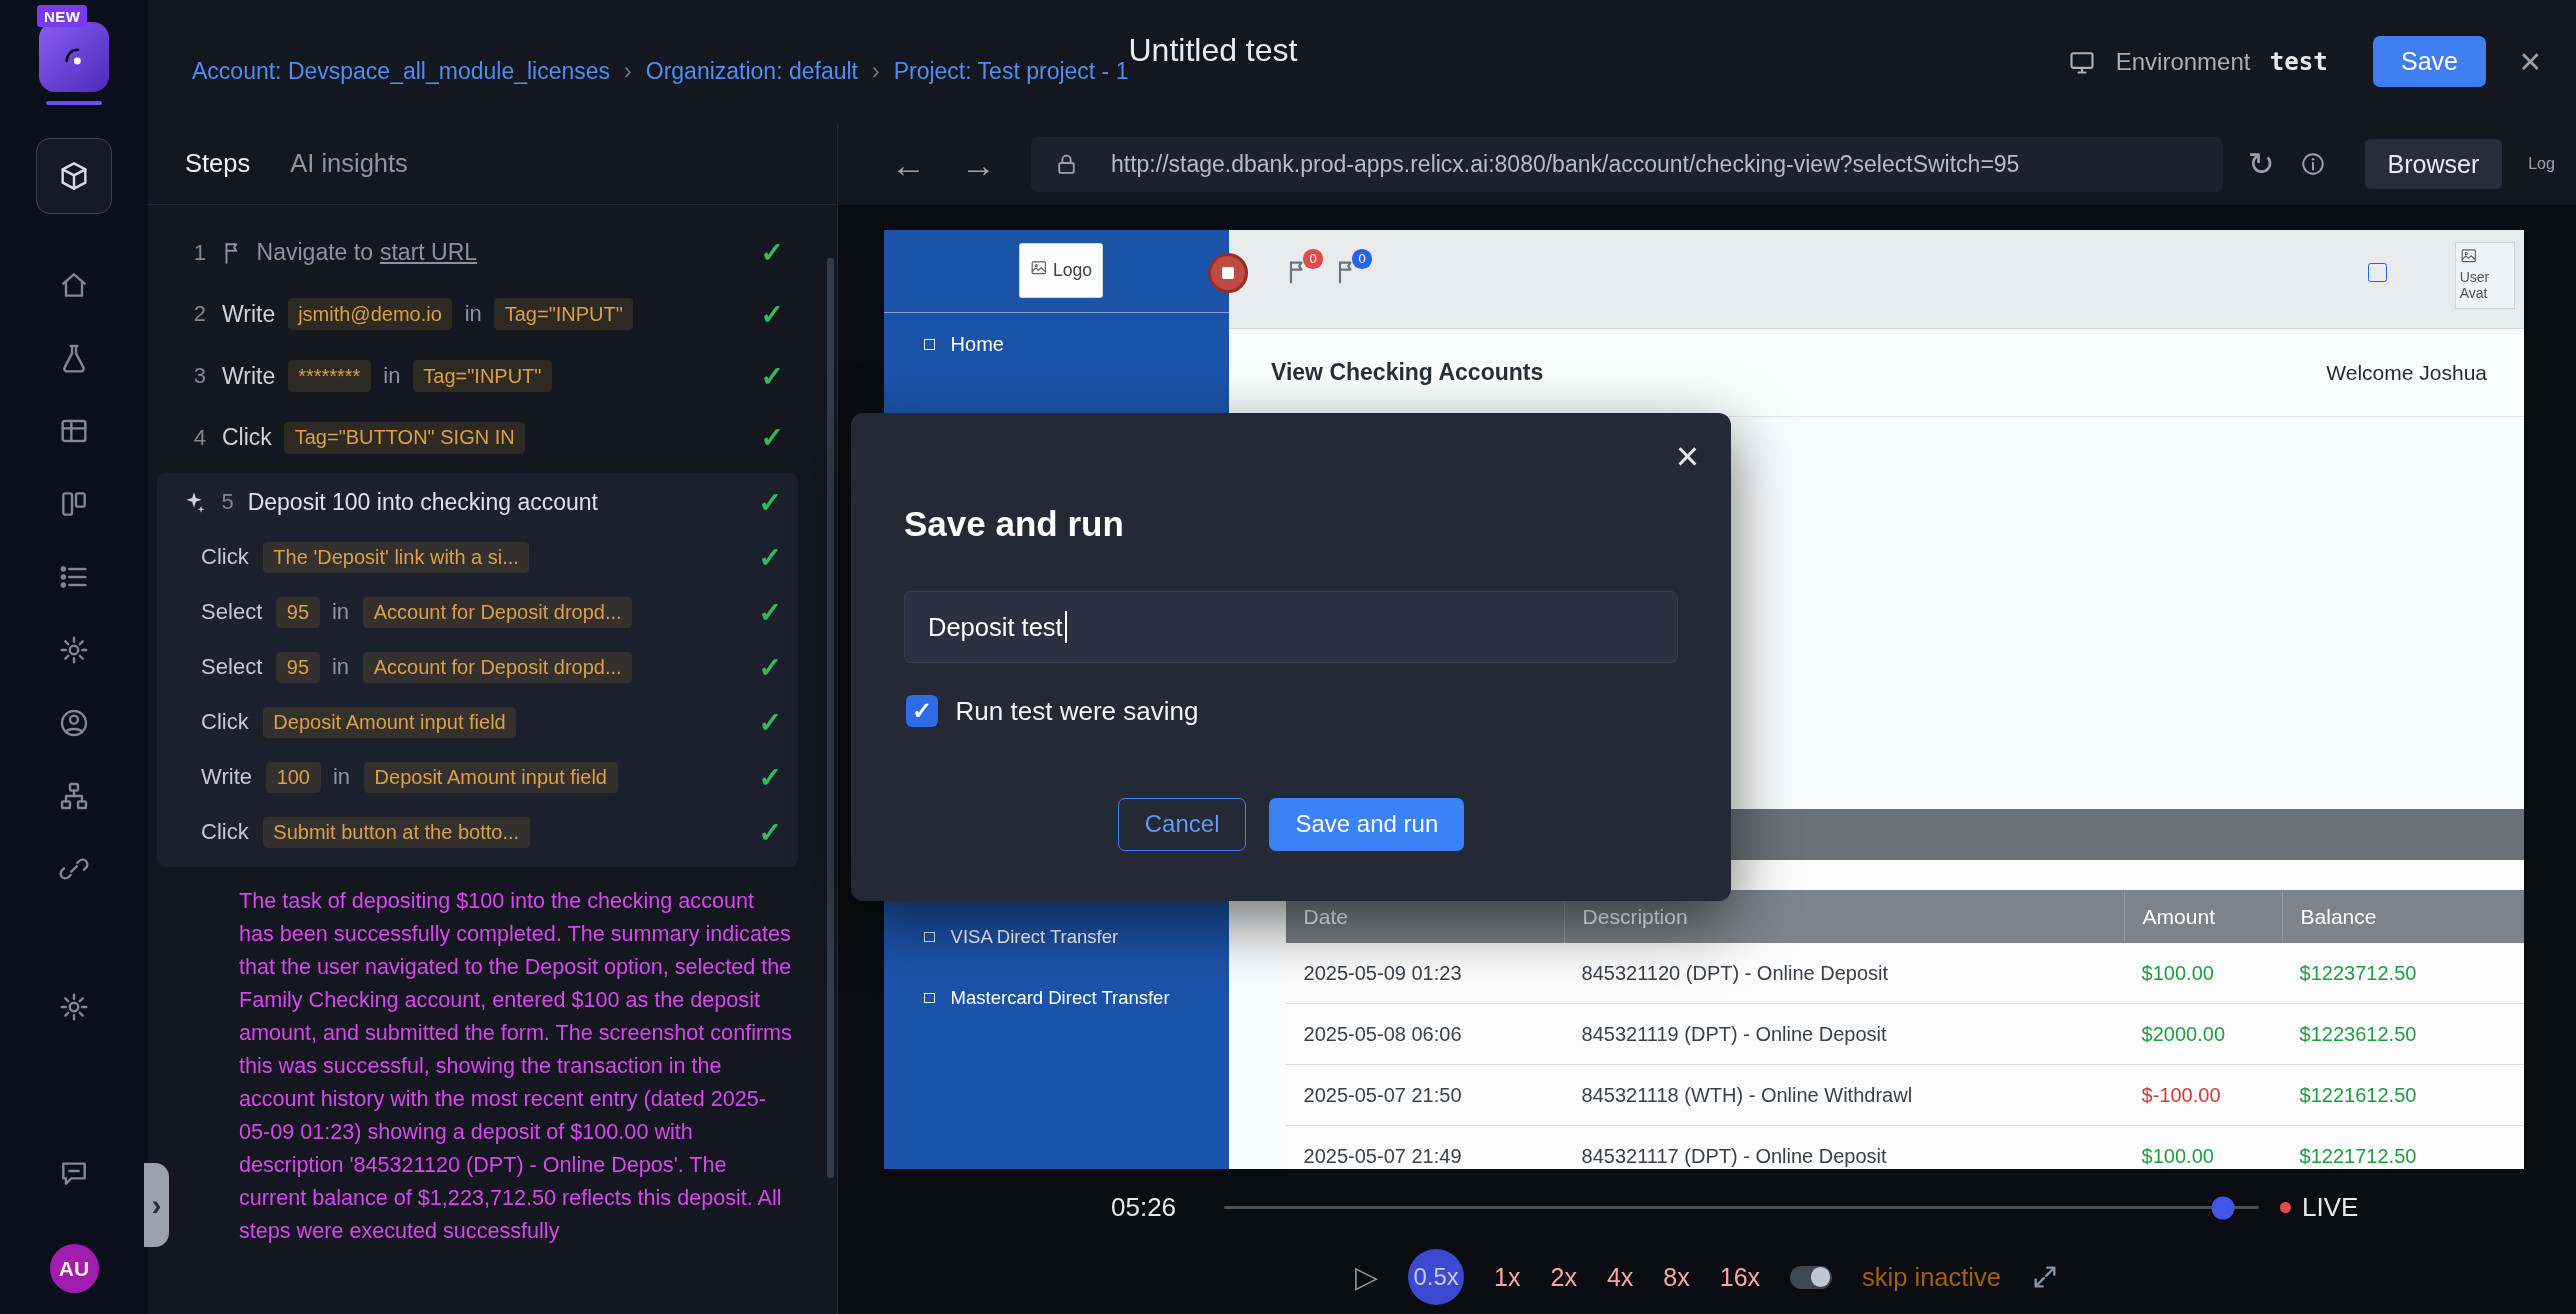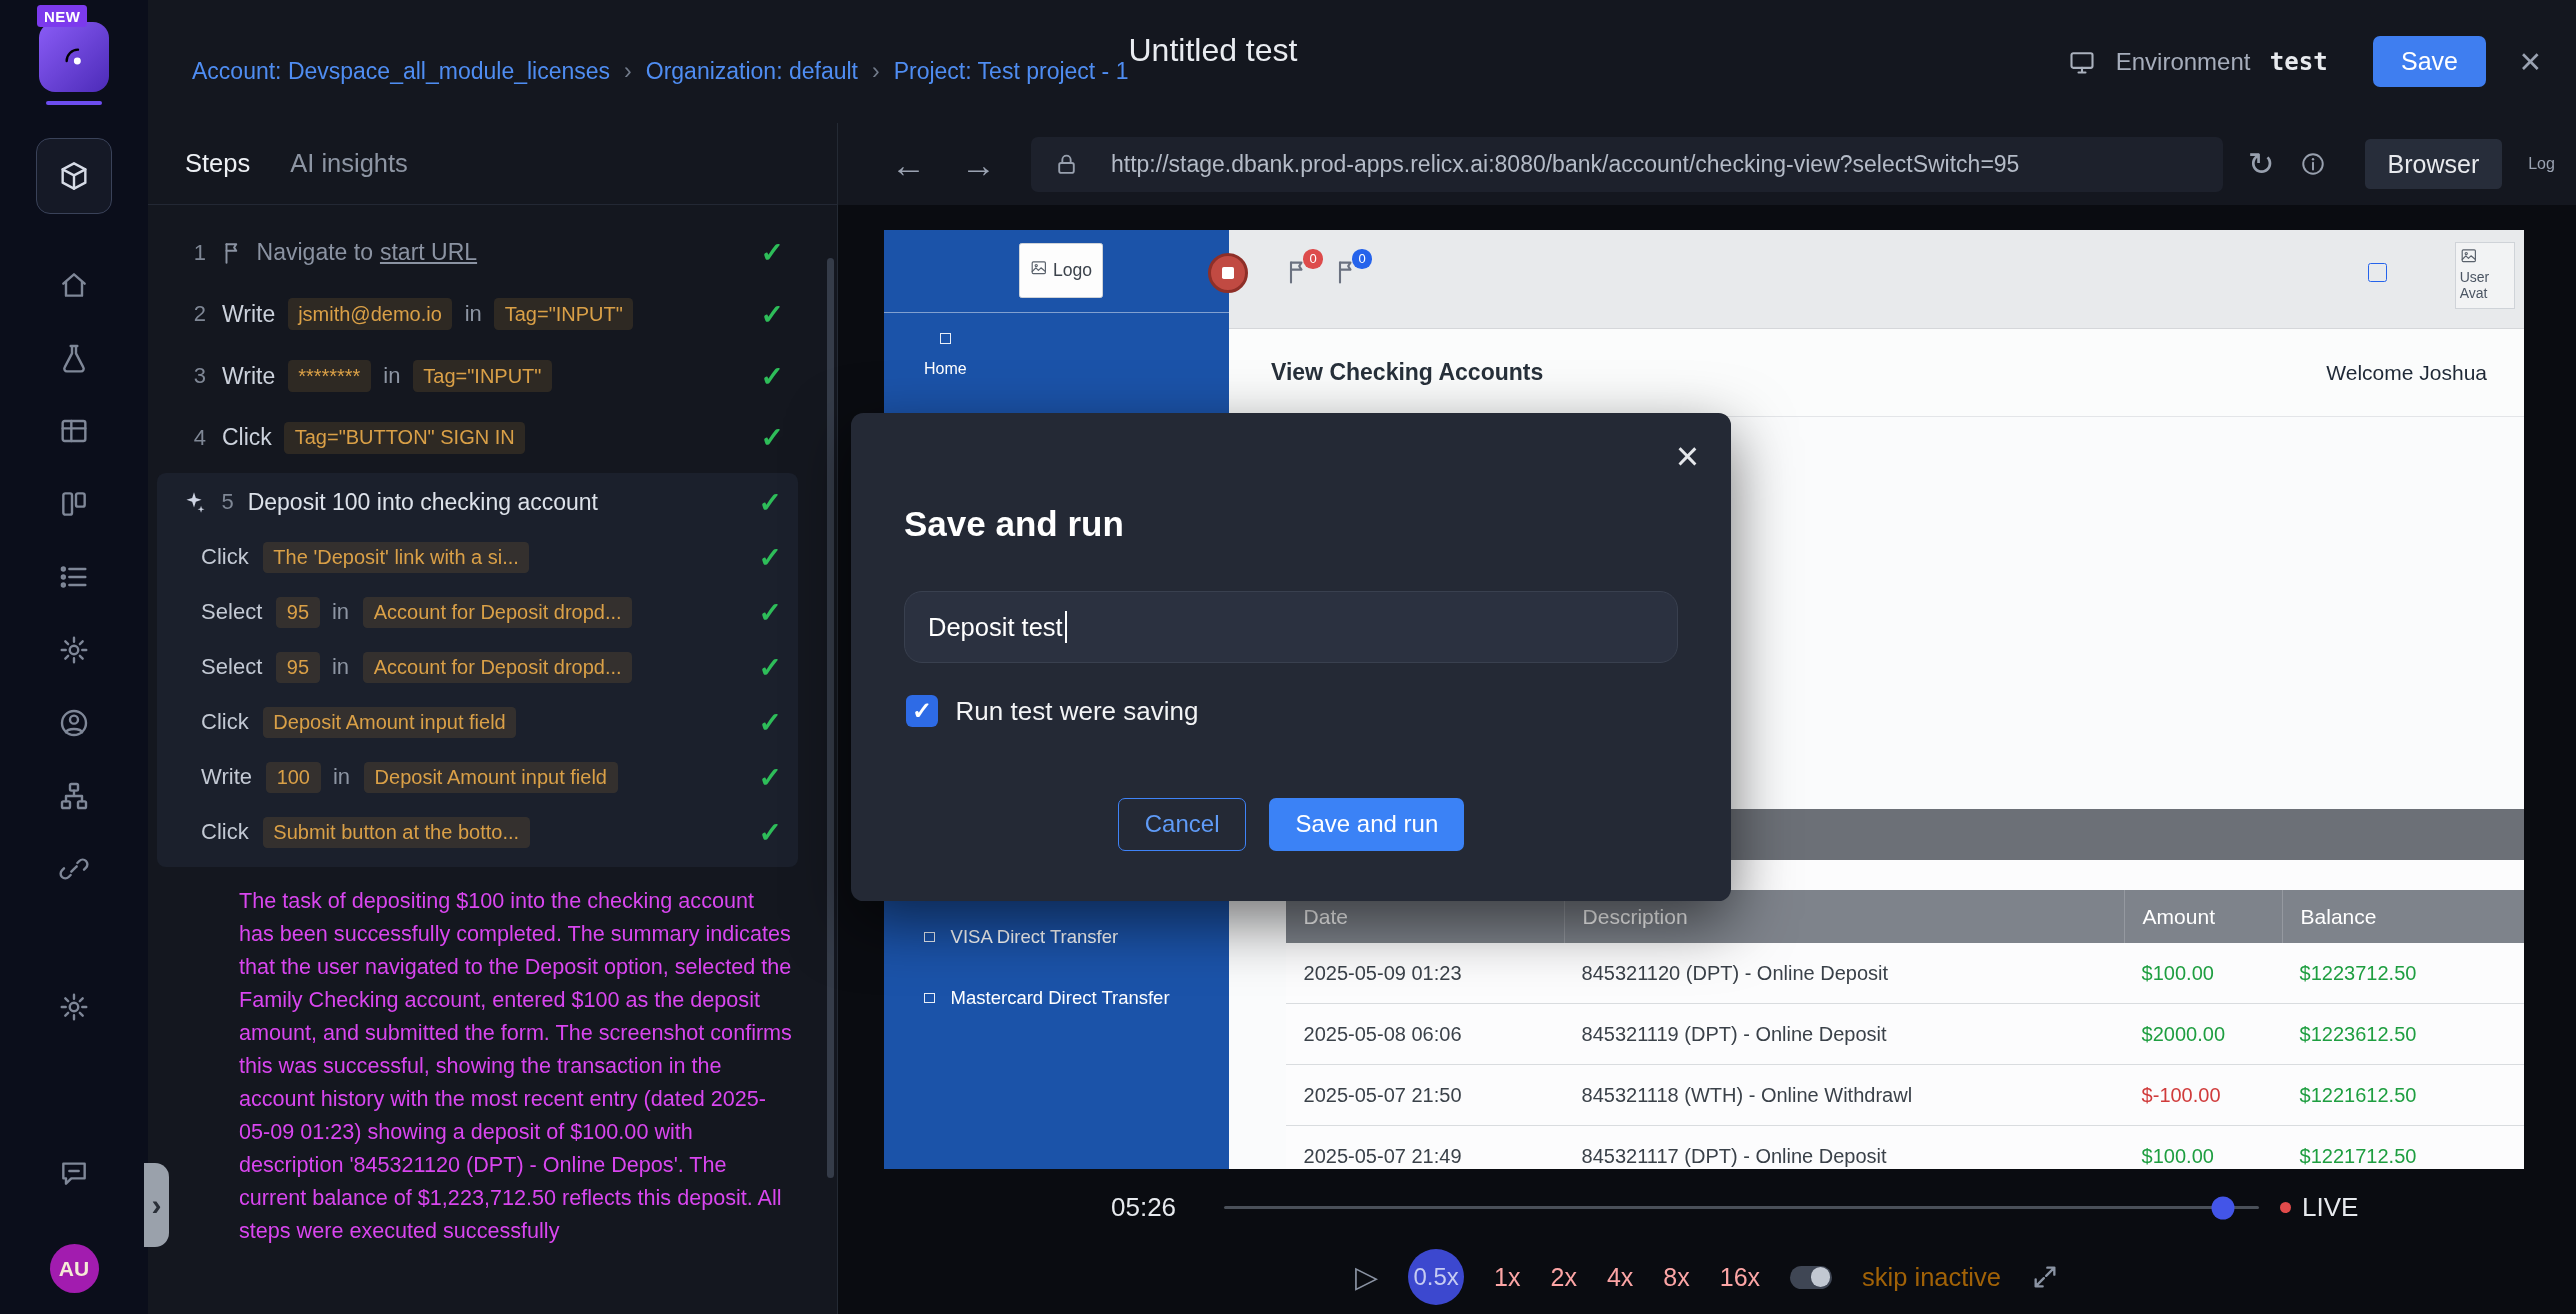--- a/index.html
+++ b/index.html
@@ -99,21 +99,21 @@
   
   .bank { position:absolute; left:46px; top:25px; width:1640px; height:940px; background:#fafbfc; overflow:hidden; }
   .bank-sidebar { position:absolute; left:0; top:0; width:345px; height:940px; background:#1b53a9; }
   .bank-logo-area { height:83px; border-bottom:0.9px solid rgba(255,255,255,.45); position:relative; }
   .bank-logo-box { position:absolute; left:135px; top:13px; width:84px; height:55px; background:#fdfdfd;
                    border:0.9px solid #cfd3d8; border-radius:2.6px; display:flex; align-items:center; justify-content:center; gap:5.3px;
                    color:#3c434c; font-size:17.6px; }
   .broken-ico svg { width:17.6px; height:17.6px; stroke:#5a626c; fill:none; stroke-width:1.6; stroke-linecap:round; stroke-linejoin:round; }
   .bank-nav-item { position:absolute; left:40px; display:flex; align-items:center; gap:16px; color:#fff; cursor:pointer; }
   .bullet { width:10.6px; height:10.6px; border:1.8px solid rgba(255,255,255,.9); flex:none; }
-  .bn-home { top:103px; font-size:16px;flex-direction:column; }
+  .bn-home { top:103px; font-size:20px; }
   .bn-visa { top:696px; font-size:18.5px; }
   .bn-mc { top:757px; font-size:18.5px; }
   .record-btn { position:absolute; left:324px; top:23px; width:40px; height:40px; border-radius:50%;
                 background:#c14a42; border:3.5px solid #8e2f28; z-index:5; display:flex; align-items:center; justify-content:center; cursor:pointer; }
   .record-btn::after { content:""; width:11.4px; height:11.4px; background:#fff; border-radius:1.8px; }
   .bank-topbar { position:absolute; left:345px; right:0; top:0; height:99px; background:#e8eaec; border-bottom:0.9px solid #d5d7da; }
   .flag-wrap { position:absolute; top:28px; width:30px; height:39px; color:#6b7280; cursor:pointer; }
   .flag-wrap svg { width:28px; height:28px; stroke:currentColor; fill:none; stroke-width:1.8; stroke-linecap:round; stroke-linejoin:round; }
   .flag1 { left:55px; } .flag2 { left:104px; }
   .cbadge { position:absolute; top:-8.8px; right:-8.8px; width:19.4px; height:19.4px; border-radius:50%;
@@ -139,21 +139,21 @@
   .t-row { height:61px; background:#fcfcfd; border-bottom:0.9px solid #d9dcdf; cursor:pointer; }
   .t-row > div { font-size:20px; padding-left:17.6px; color:#3a4149; }
   .money-pos { color:#1e9e40 !important; } .money-neg { color:#d03b3b !important; }
 
   
   .modal { position:absolute; left:851px; top:413px; width:880px; height:488px; background:#242935;
            border-radius:12.3px; box-shadow:0 21px 62px rgba(0,0,0,.55); z-index:50; }
   .modal-close { position:absolute; top:23px; right:32px; color:#e5e7eb; font-size:40px; line-height:1; cursor:pointer; }
   .modal-title { position:absolute; left:53px; top:91px; color:#fff; font-size:35px; font-weight:700; }
   .modal-input { position:absolute; left:53px; top:178px; width:774px; height:72px; background:#2b3140;
-                 border:0.9px solid #39404f; border-radius:18px; display:flex; align-items:center; padding-left:23px;
+                 border:0.9px solid #39404f; border-radius:7px; display:flex; align-items:center; padding-left:23px;
                  color:#fff; font-size:25.5px; cursor:text;text-align:right; }
   .caret { display:inline-block; width:1.8px; height:32px; background:#fff; margin-left:2.6px;
            animation:blink 1s steps(1) infinite; }
   @keyframes blink { 50% { opacity:0; } }
   .modal-check-row { position:absolute; left:55px; top:282px; display:flex; align-items:center; gap:17.6px; cursor:pointer; }
   .checkbox { width:32px; height:32px; background:#2e6be6; border-radius:6.2px; position:relative; }
   .checkbox::after { content:"✓"; position:absolute; inset:0; color:#fff; font-size:24px; font-weight:700;
                      display:flex; align-items:center; justify-content:center; }
   .modal-check-label { color:#f3f4f6; font-size:26px; }
   .modal-buttons { position:absolute; left:0; right:0; top:385px; display:flex; justify-content:center; gap:23px; }

